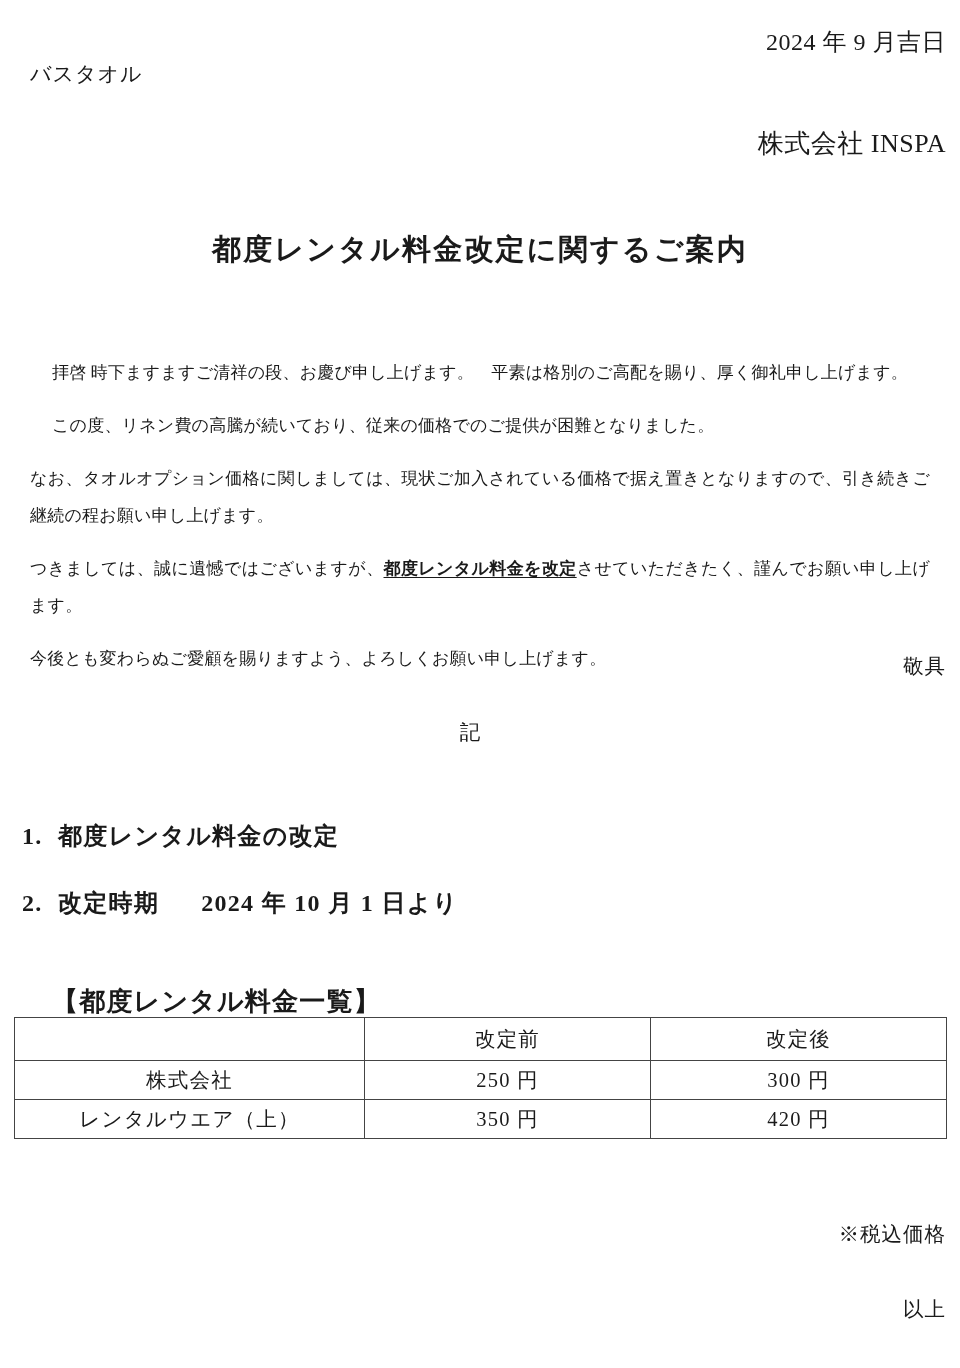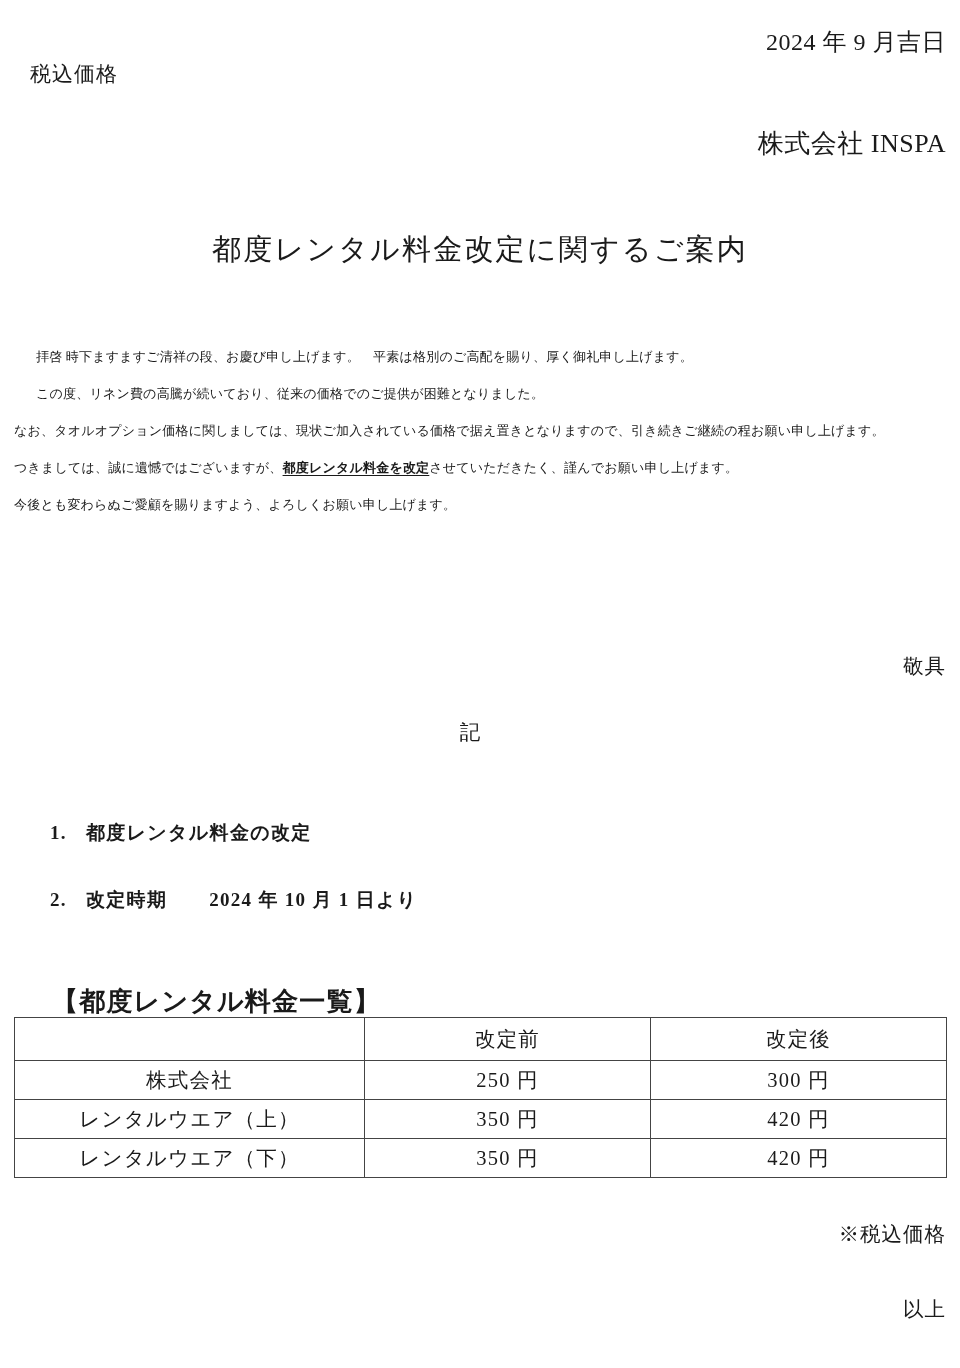--- a/index.html
+++ b/index.html
@@ -49,38 +49,38 @@
   }
 
   
   .doc-title {
     position: absolute;
     top: 230px;
     left: 0;
     width: 960px;
     text-align: center;
     font-size: 29px;
-    font-weight: normal;
+    font-weight: bold;
     letter-spacing: 2.2px;
   }
 
   
   .body-block {
     position: absolute;
     top: 338px;
     left: 14px;
     width: 932px;
   }
   .para {
-    font-size: 13px;
+    font-size: 17px;
     line-height: 37px;
     letter-spacing: 0.2px;
     text-align: justify;
     text-justify: inter-character;
-    margin: 0;
+    margin: 16px;
   }
   .para.indent {
     text-indent: 22px;
   }
   .para + .para {
     margin-top: 0px;
   }
   .emph {
     font-weight: bold;
     text-decoration: underline;
@@ -101,25 +101,24 @@
     width: 960px;
     text-align: center;
     font-size: 20.5px;
     padding-right: 20px;
     box-sizing: border-box;
   }
 
   
   .num-item {
     position: absolute;
-    font-size: 19px;
+    font-size: 24px;
     font-weight: bold;
     letter-spacing: 1.3px;
     white-space: nowrap;
-    margin-left: 28px;
   }
   .num-item .num {
     display: inline-block;
     width: 36px;
   }
   .num-item .sep {
     display: inline-block;
     width: 42px;
   }
   #item-1 { top: 820px; left: 22px; }
@@ -176,21 +175,21 @@
     white-space: nowrap;
   }
 </style>
 </head>
 <body>
 
 <div class="page">
 
   <div class="doc-date">2024 年 9 月吉日</div>
 
-  <div class="recipient">税込価格</div>
+  <div class="recipient">バスタオル</div>
 
   <div class="company">株式会社 INSPA</div>
 
   <div class="doc-title">都度レンタル料金改定に関するご案内</div>
 
   <div class="body-block">
     <p class="para indent">拝啓 時下ますますご清祥の段、お慶び申し上げます。　平素は格別のご高配を賜り、厚く御礼申し上げます。</p>
     <p class="para indent">この度、リネン費の高騰が続いており、従来の価格でのご提供が困難となりました。</p>
     <p class="para">なお、タオルオプション価格に関しましては、現状ご加入されている価格で据え置きとなりますので、引き続きご継続の程お願い申し上げます。</p>
     <p class="para"><span>つきましては、誠に遺憾ではございますが、</span><span class="emph">都度レンタル料金を改定</span><span>させていただきたく、謹んでお願い申し上げます。</span></p>
@@ -226,25 +225,20 @@
       <tr>
         <td>株式会社</td>
         <td>250 円</td>
         <td>300 円</td>
       </tr>
       <tr>
         <td>レンタルウエア（上）</td>
         <td>350 円</td>
         <td>420 円</td>
       </tr>
-      <tr>
-        <td>レンタルウエア（下）</td>
-        <td>350 円</td>
-        <td>420 円</td>
-      </tr>
     </tbody>
   </table>
 
   <div class="tax-note">※税込価格</div>
 
   <div class="closing-end">以上</div>
 
 </div>
 
 </body></html>

